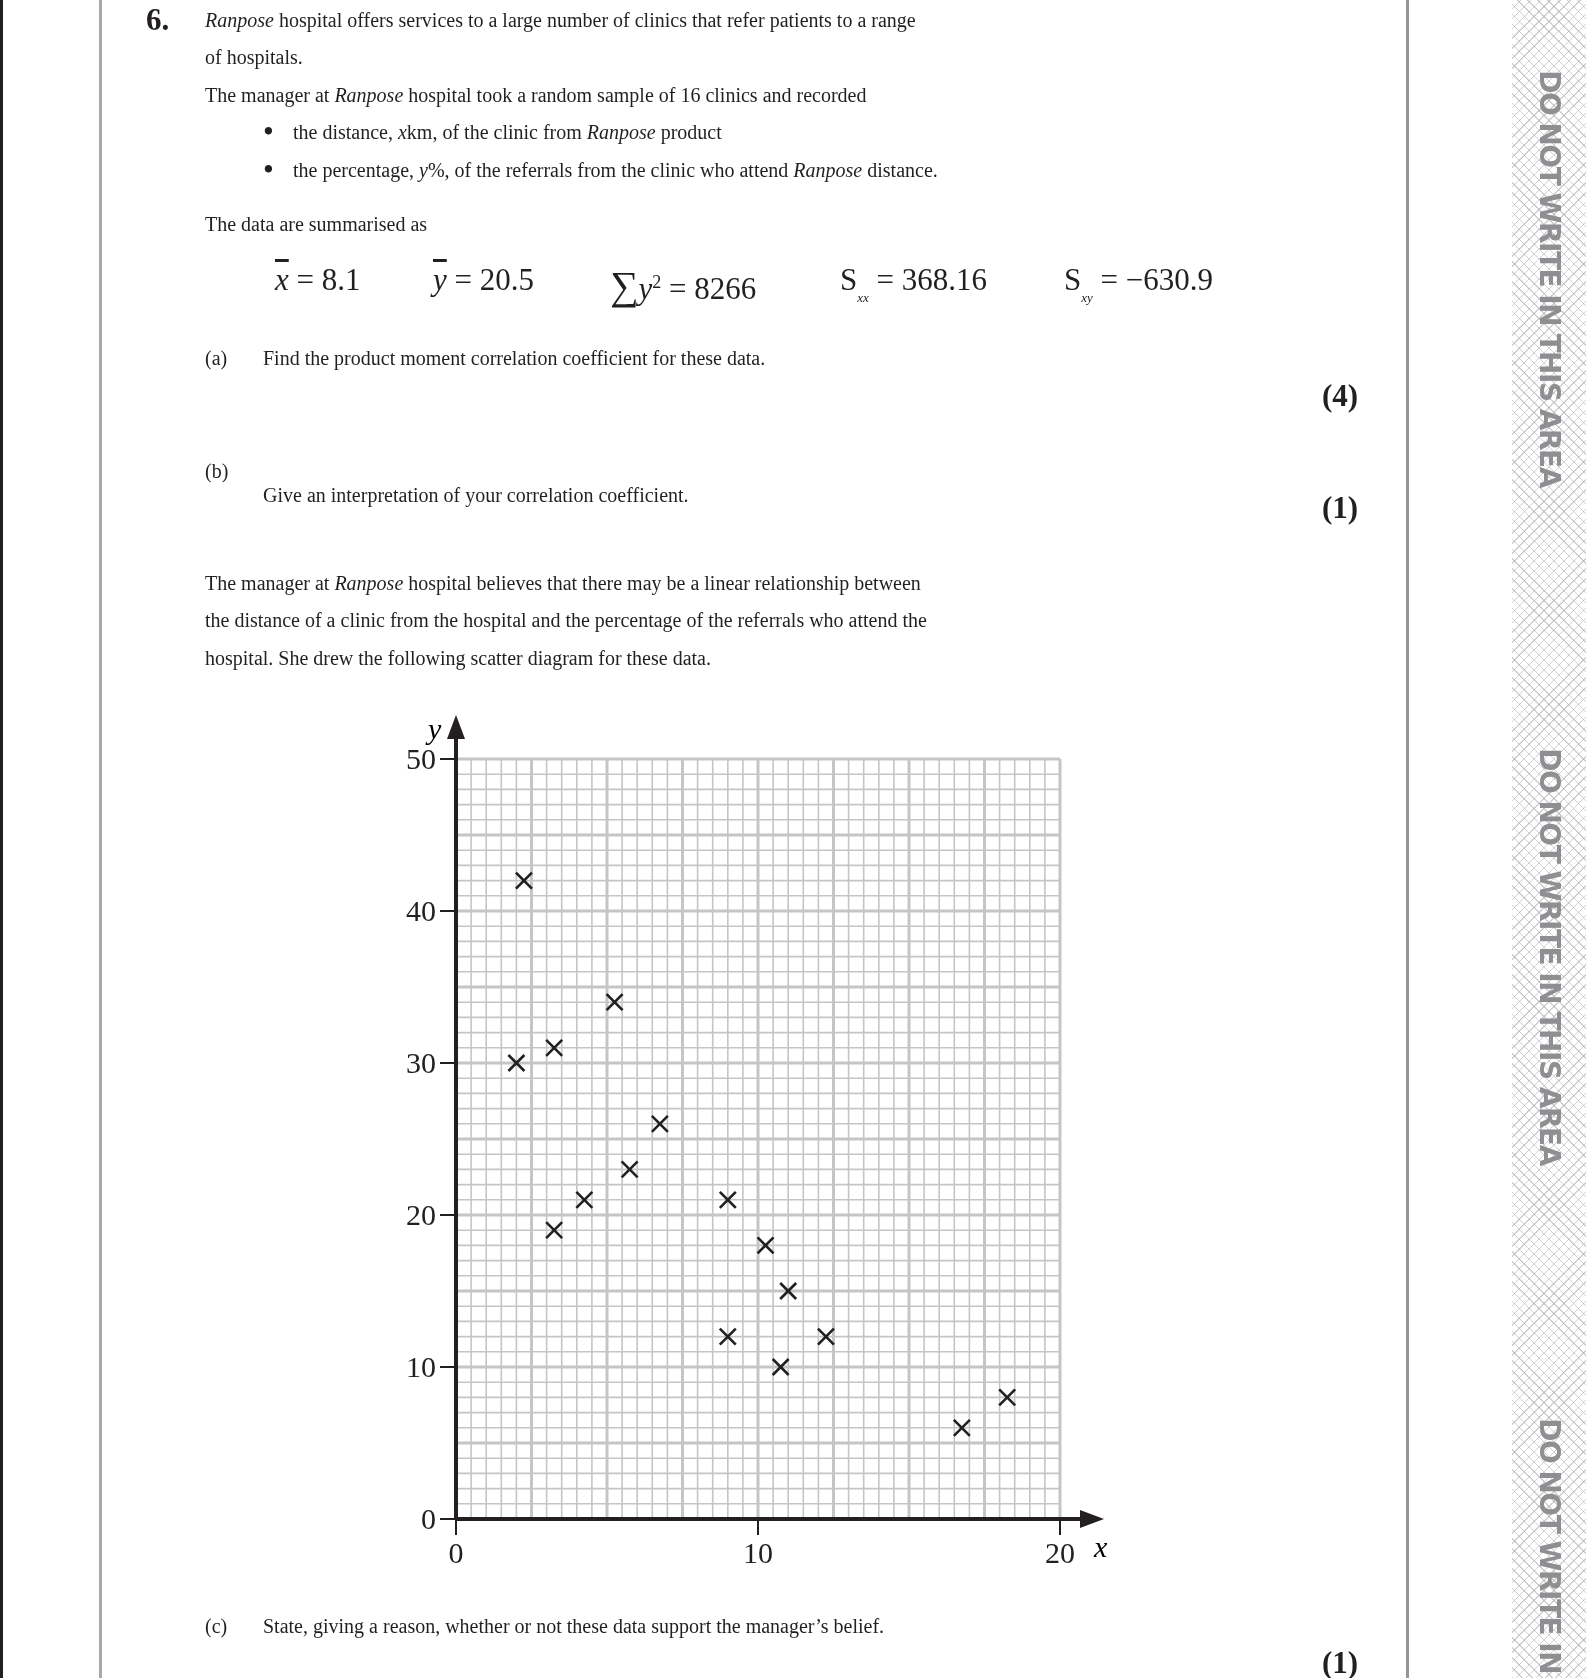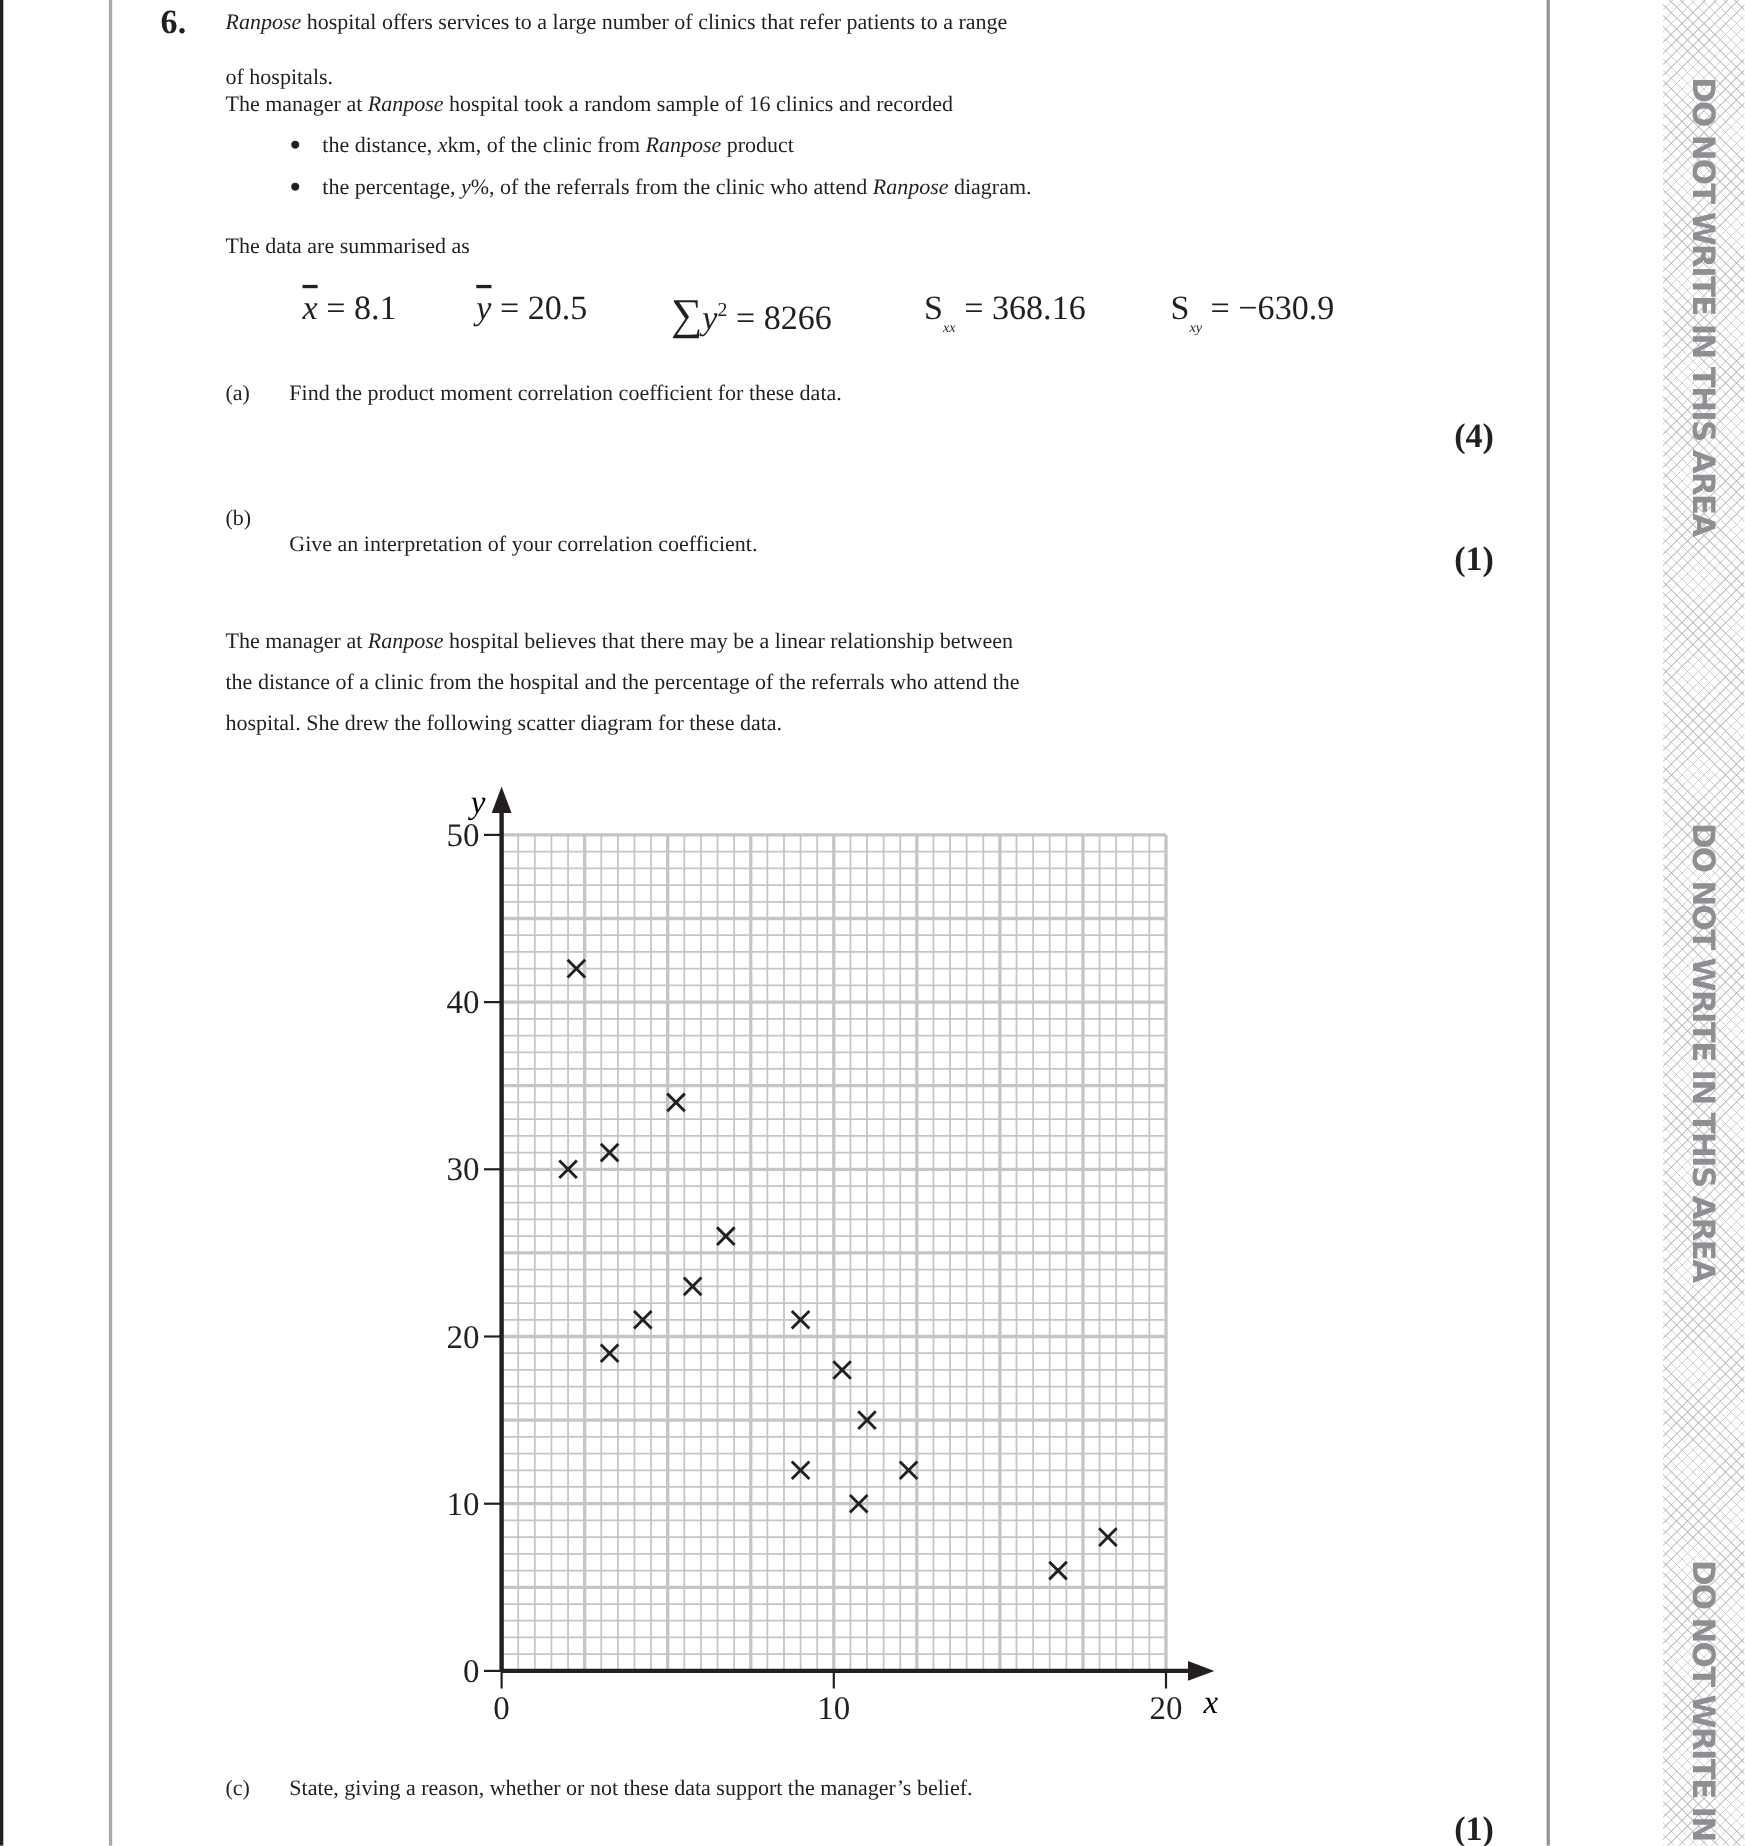--- a/index.html
+++ b/index.html
@@ -33,28 +33,28 @@
 <div class="border-left"></div>
 <div class="border-right"></div>
 <div class="hatch">
 </div>
 <div class="hatch-text" style="top:262px;">DO NOT WRITE IN THIS AREA</div>
 <div class="hatch-text" style="top:940px;">DO NOT WRITE IN THIS AREA</div>
 <div class="hatch-text" style="top:1610px;">DO NOT WRITE IN THIS AREA</div>
 
 <div class="qnum">6.</div>
 <div class="t" style="left:205px; top:2px;"><i>Ranpose</i><span> hospital offers services to a large number of clinics that refer patients to a range</span></div>
-<div class="t" style="left:205px; top:39px;margin-top:13px;">of hospitals.</div>
+<div class="t" style="left:205px; top:39px;">of hospitals.</div>
 <div class="t" style="left:205px; top:77px;"><span>The manager at </span><i>Ranpose</i><span> hospital took a random sample of 16 clinics and recorded</span></div>
 
 <div class="bullet" style="left:263px; top:114px;">•</div>
 <div class="t" style="left:293px; top:114px;"><span>the distance, </span><i>x</i><span>km, of the clinic from </span><i>Ranpose</i><span> product</span></div>
 
 <div class="bullet" style="left:263px; top:152px;">•</div>
-<div class="t" style="left:293px; top:152px;"><span>the percentage, </span><i>y</i><span>%, of the referrals from the clinic who attend </span><i>Ranpose</i><span> diagram.</span></div>
+<div class="t" style="left:293px; top:152px;"><span>the percentage, </span><i>y</i><span>%, of the referrals from the clinic who attend </span><i>Ranpose</i><span> distance.</span></div>
 
 <div class="t" style="left:205px; top:206px;">The data are summarised as</div>
 
 <div class="stat" style="left:275px;"><span class="over">x</span> <span>= 8.1</span></div>
 <div class="stat" style="left:433px;"><span class="over">y</span> <span>= 20.5</span></div>
 <div class="stat" style="left:610px;"><span style="font-size:40px;">∑</span><i>y</i><sup style="font-size:18px;">2</sup> <span>= 8266</span></div>
 <div class="stat" style="left:840px;"><span>S</span><span class="sub">xx</span> <span>= 368.16</span></div>
 <div class="stat" style="left:1064px;"><span>S</span><span class="sub">xy</span> <span>= −630.9</span></div>
 
 <div class="t" style="left:205px; top:340px;">(a)</div>

